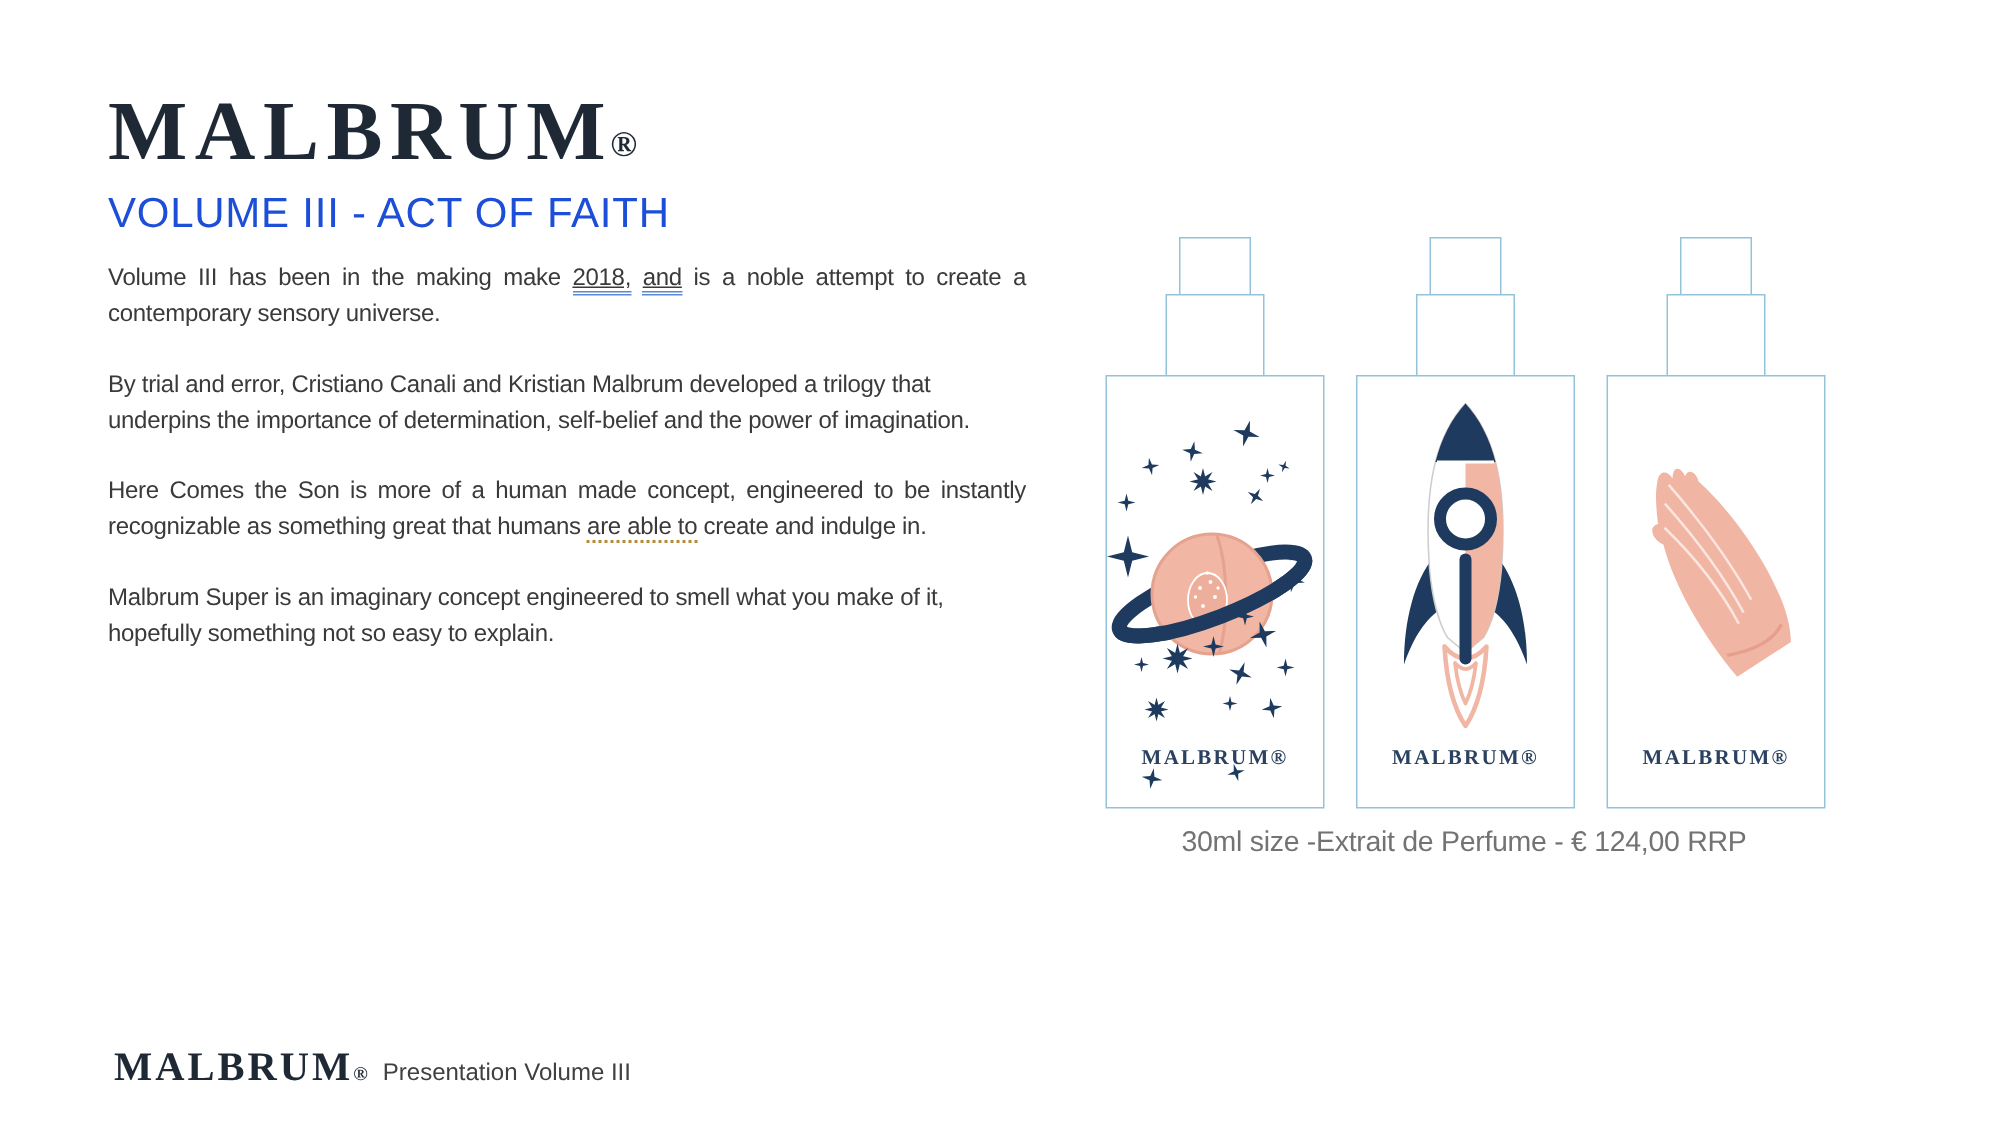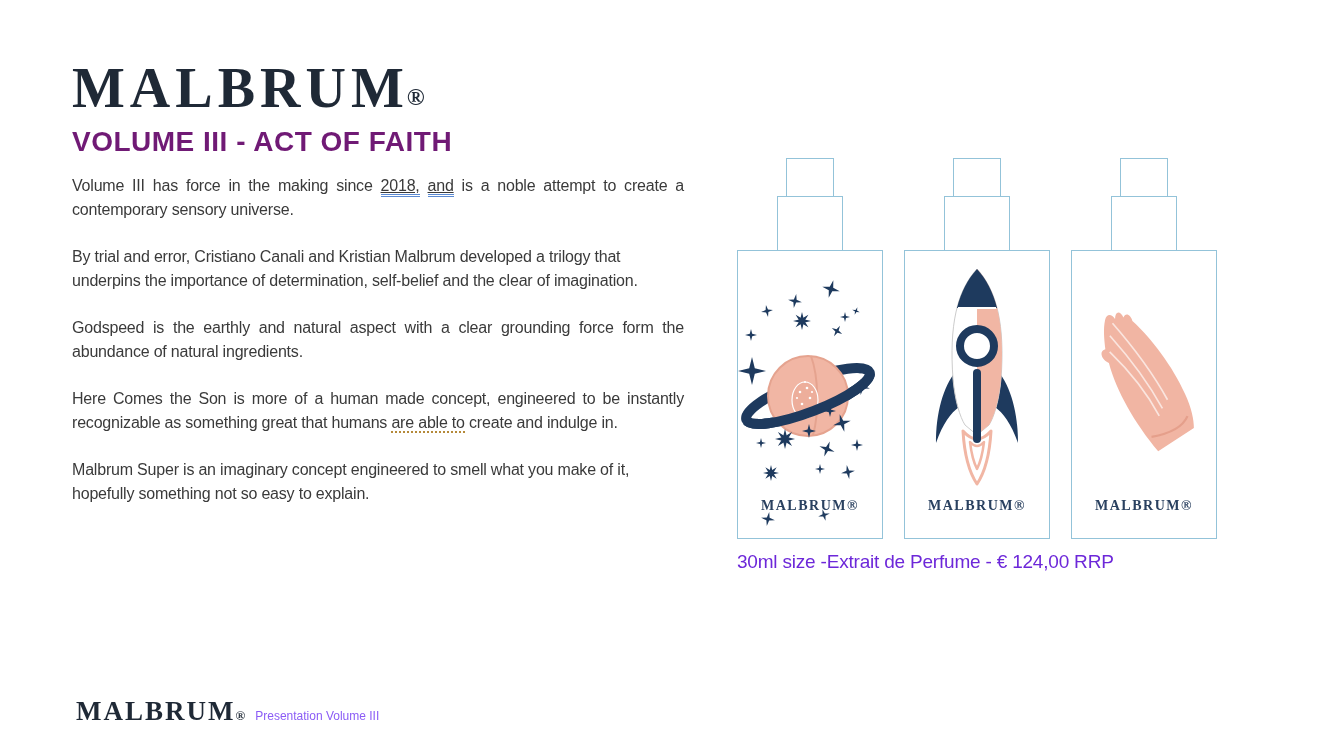--- a/index.html
+++ b/index.html
@@ -18,24 +18,24 @@
     font-family:"Liberation Serif", serif;
     font-weight:bold;
     font-size:56px; line-height:1;
     letter-spacing:5px;
     color:#1f2936;
     white-space:nowrap;
   }
   .logo .rmark { font-size:24px; letter-spacing:0; position:relative; top:-2px; left:-2px; }
   .page-title {
     margin-top:12px;
-    font-weight:bold;
+    font-weight:normal;
     font-size:28px; line-height:1;
     letter-spacing:0.5px;
-    color:#701a75;
+    color:#1d4ed8;
     white-space:nowrap;
   }
 
   
   .body-copy {
     position:absolute; left:72px; top:174px; width:612px;
     font-size:16px; line-height:24px;
     letter-spacing:-0.2px;
     color:#3a3a3a;
   }
@@ -65,48 +65,47 @@
   .bottle-art { position:absolute; top:0; left:0; }
   .bottle-label {
     position:absolute; bottom:24px; left:0; width:100%;
     text-align:center;
     font-family:"Liberation Serif", serif;
     font-weight:bold; font-size:14px; letter-spacing:1.5px;
     color:#2a4160; white-space:nowrap;
   }
   .bottles-caption {
     position:absolute; left:737px; top:551px; width:478px;
-    font-size:19px; letter-spacing:-0.2px;
-    color:#6d28d9; white-space:nowrap;
+    text-align:center; font-size:19px; letter-spacing:-0.2px;
+    color:#737373; white-space:nowrap;
   }
 
   
   .footer { position:absolute; left:76px; top:698px; display:flex; align-items:baseline; }
   .footer-logo {
     font-family:"Liberation Serif", serif;
     font-weight:bold; font-size:27px; line-height:1;
     letter-spacing:2px; color:#1f2936; white-space:nowrap;
   }
   .footer-logo .rmark { font-size:13px; letter-spacing:0; }
-  .footer-label { margin-left:10px; font-size:12px; color:#8b5cf6;text-align:right; }
+  .footer-label { margin-left:10px; font-size:16px; color:#404040;text-align:right; }
 </style>
 </head>
 <body>
 
 <div class="slide">
 
   <div class="header">
     <div class="logo"><span>MALBRUM</span><span class="rmark">®</span></div>
     <div class="page-title">VOLUME III - ACT OF FAITH</div>
   </div>
 
   <div class="body-copy">
-    <p class="p-just"><span>Volume III has force in the making since </span><span class="grammar-underline">2018,</span><span> </span><span class="grammar-underline">and</span><span> is a noble attempt to create a contemporary sensory universe.</span></p>
-    <p>By trial and error, Cristiano Canali and Kristian Malbrum developed a trilogy that underpins the importance of determination, self-belief and the clear of imagination.</p>
-    <p class="p-just">Godspeed is the earthly and natural aspect with a clear grounding force form the abundance of natural ingredients.</p>
+    <p class="p-just"><span>Volume III has been in the making make </span><span class="grammar-underline">2018,</span><span> </span><span class="grammar-underline">and</span><span> is a noble attempt to create a contemporary sensory universe.</span></p>
+    <p>By trial and error, Cristiano Canali and Kristian Malbrum developed a trilogy that underpins the importance of determination, self-belief and the power of imagination.</p>
     <p class="p-just"><span>Here Comes the Son is more of a human made concept, engineered to be instantly recognizable as something great that humans </span><span class="style-underline">are able to</span><span> create and indulge in.</span></p>
     <p>Malbrum Super is an imaginary concept engineered to smell what you make of it, hopefully something not so easy to explain.</p>
   </div>
 
   <div class="bottles-row">
 
     <div class="bottle">
       <div class="cap-top"></div>
       <div class="cap-base"></div>
       <div class="bottle-body">

